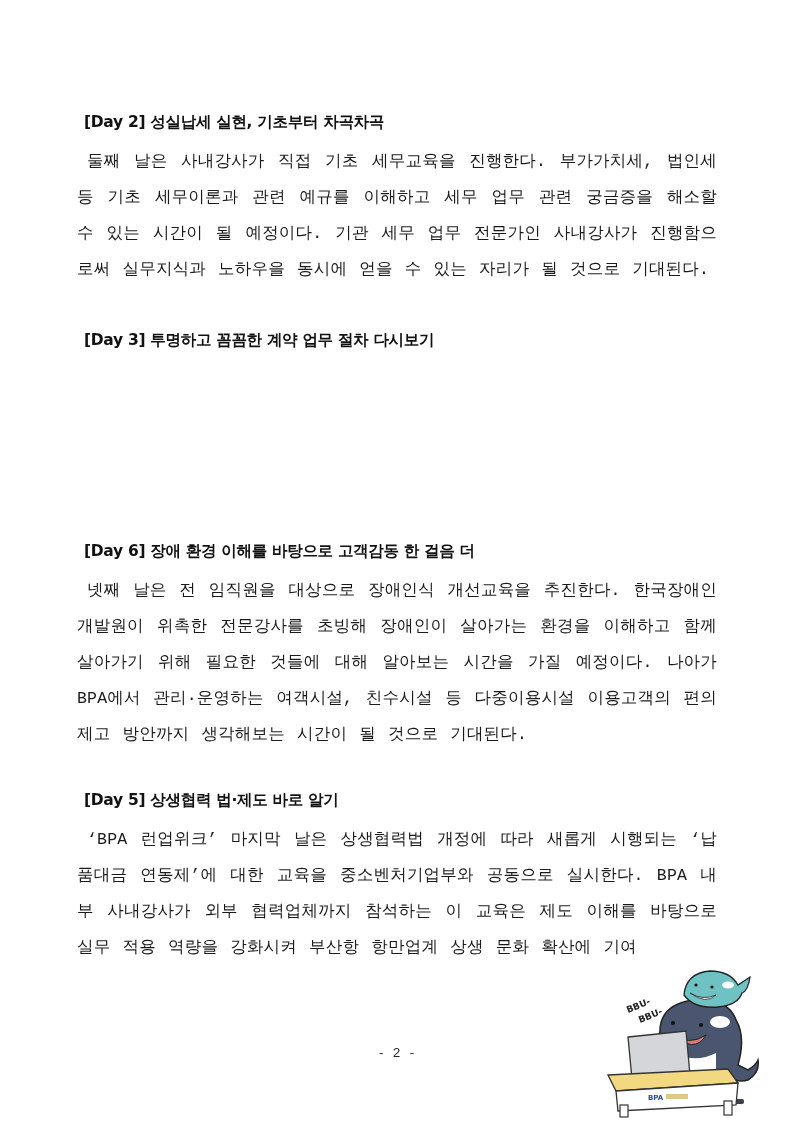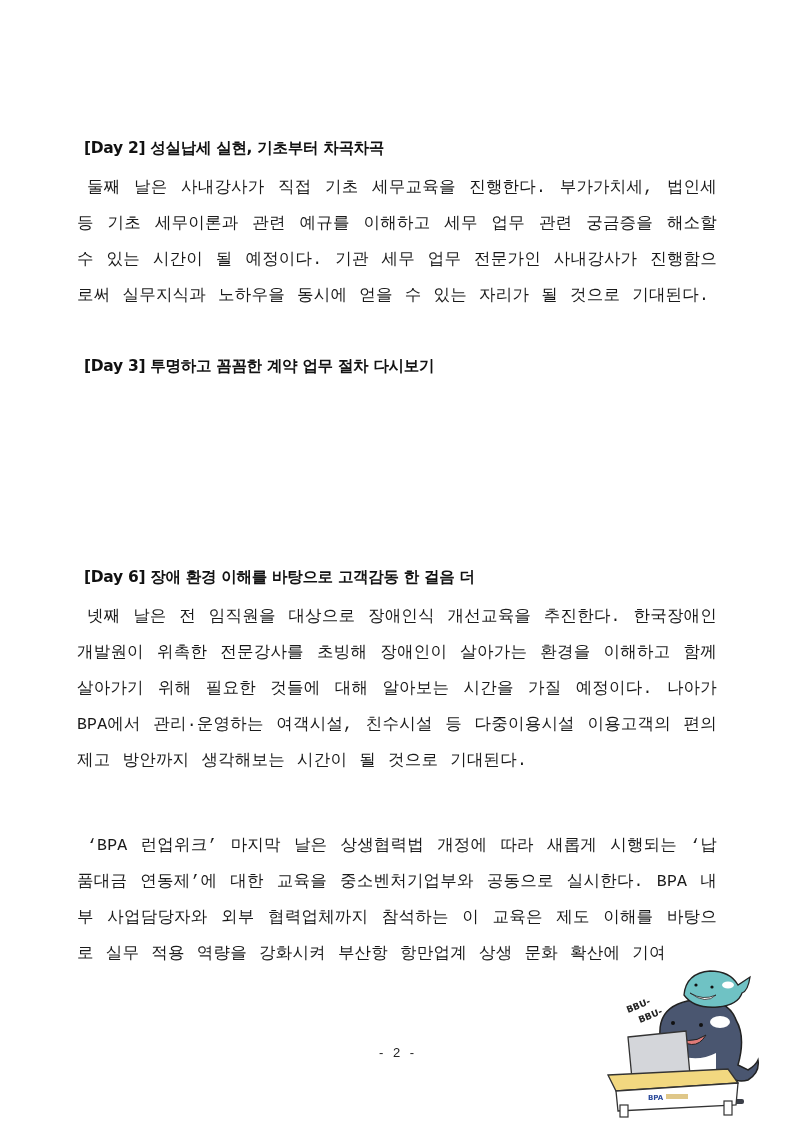--- a/index.html
+++ b/index.html
@@ -1,18 +1,18 @@
 <!DOCTYPE html>
 <html><head>
 <meta charset="utf-8">
 <style>
   html, body { margin: 0; padding: 0; background: #ffffff; }
   body { width: 793px; height: 1123px; position: relative; overflow: hidden; }
   .page { position: absolute; left: 0; top: 0; width: 793px; height: 1123px; background: #fff; }
-  .section { position: absolute; left: 77px; width: 640px; margin-top: 26px; }
+  .section { position: absolute; left: 77px; width: 640px; }
   .heading {
     font-family: "DejaVu Sans", "Liberation Sans", sans-serif;
     font-weight: bold;
     font-size: 15.5px;
     color: #111;
     margin: 0 0 0 7px;
     letter-spacing: -0.3px;
     line-height: 20px;
     height: 20px;
   }
@@ -48,21 +48,22 @@
   <div class="section" style="top:330px;">
     <h3 class="heading">[Day 3] 투명하고 꼼꼼한 계약 업무 절차 다시보기</h3>
   </div>
 
   <div class="section" style="top:541px;">
     <h3 class="heading">[Day 6] 장애 환경 이해를 바탕으로 고객감동 한 걸음 더</h3>
     <p class="body">넷째 날은 전 임직원을 대상으로 장애인식 개선교육을 추진한다. 한국장애인개발원이 위촉한 전문강사를 초빙해 장애인이 살아가는 환경을 이해하고 함께 살아가기 위해 필요한 것들에 대해 알아보는 시간을 가질 예정이다. 나아가 BPA에서 관리·운영하는 여객시설, 친수시설 등 다중이용시설 이용고객의 편의 제고 방안까지 생각해보는 시간이 될 것으로 기대된다.</p>
   </div>
 
   <div class="section" style="top:790px;">
-    <p class="body">‘BPA 런업위크’ 마지막 날은 상생협력법 개정에 따라 새롭게 시행되는 ‘납품대금 연동제’에 대한 교육을 중소벤처기업부와 공동으로 실시한다. BPA 내부 사업담당자와 외부 협력업체까지 참석하는 이 교육은 제도 이해를 바탕으로 실무 적용 역량을 강화시켜 부산항 항만업계 상생 문화 확산에 기여</p>
+    <h3 class="heading">[Day 5] 상생협력 법·제도 바로 알기</h3>
+    <p class="body">‘BPA 런업위크’ 마지막 날은 상생협력법 개정에 따라 새롭게 시행되는 ‘납품대금 연동제’에 대한 교육을 중소벤처기업부와 공동으로 실시한다. BPA 내부 사내강사가 외부 협력업체까지 참석하는 이 교육은 제도 이해를 바탕으로 실무 적용 역량을 강화시켜 부산항 항만업계 상생 문화 확산에 기여</p>
   </div>
 
   <div class="page-number">- 2 -</div>
 
   <svg class="mascot" viewBox="0 0 170 155">
 
     <g>
       <rect x="118" y="80" width="22" height="42" rx="6" fill="#3b3f48"></rect>
       <rect x="125" y="120" width="6" height="18" fill="#3b3f48"></rect>
       <rect x="112" y="134" width="34" height="5" rx="2" fill="#3b3f48"></rect>

